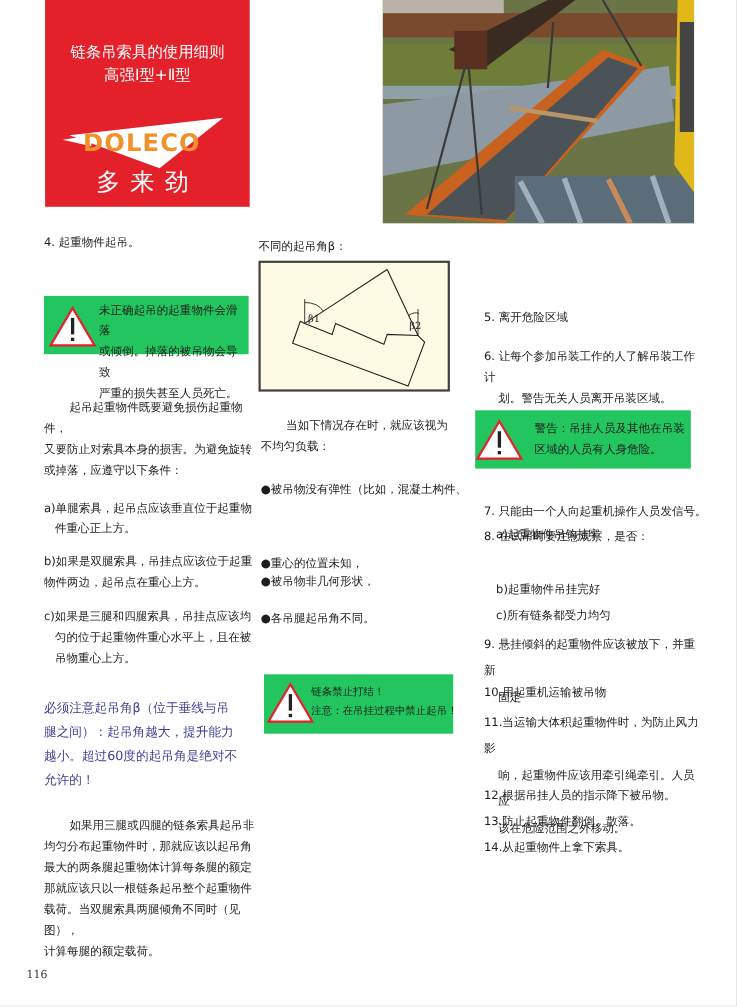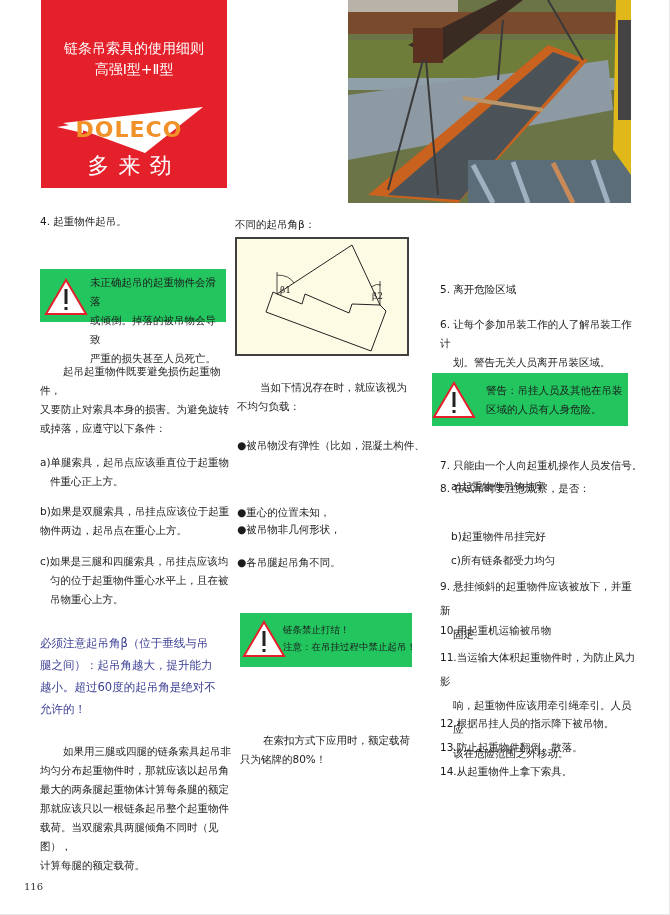--- a/index.html
+++ b/index.html
@@ -167,24 +167,20 @@
       <polygon points="22,2 42,36 2,36" fill="#ffffff" stroke="#e4212b" stroke-width="2"></polygon>
       <rect x="20.5" y="11" width="3" height="15" fill="#222"></rect>
       <rect x="20.5" y="29" width="3" height="3" fill="#222"></rect>
     </svg>
     <div class="wtext" style="left:43px; top:8px; width:130px; font-size:9.5px; line-height:17px;">
       <div>链条禁止打结！</div>
       <div style="white-space:nowrap;text-align:center;">注意：在吊挂过程中禁止起吊！</div>
     </div>
   </div>
 
-  <div class="txt" style="left:240px; top:731px; width:180px;">
-    <div class="indent">在索扣方式下应用时，额定载荷</div>
-    <div>只为铭牌的80%！</div>
-  </div>
 
 
   <div class="txt" style="left:440px; top:280px;">5. 离开危险区域</div>
 
   <div class="txt" style="left:440px; top:315px; width:200px;">
     <div>6. 让每个参加吊装工作的人了解吊装工作计</div>
     <div style="padding-left:13px;">划。警告无关人员离开吊装区域。</div>
   </div>
 
   <div class="warn-box" style="left:432px; top:373px; width:196px; height:53px;">

